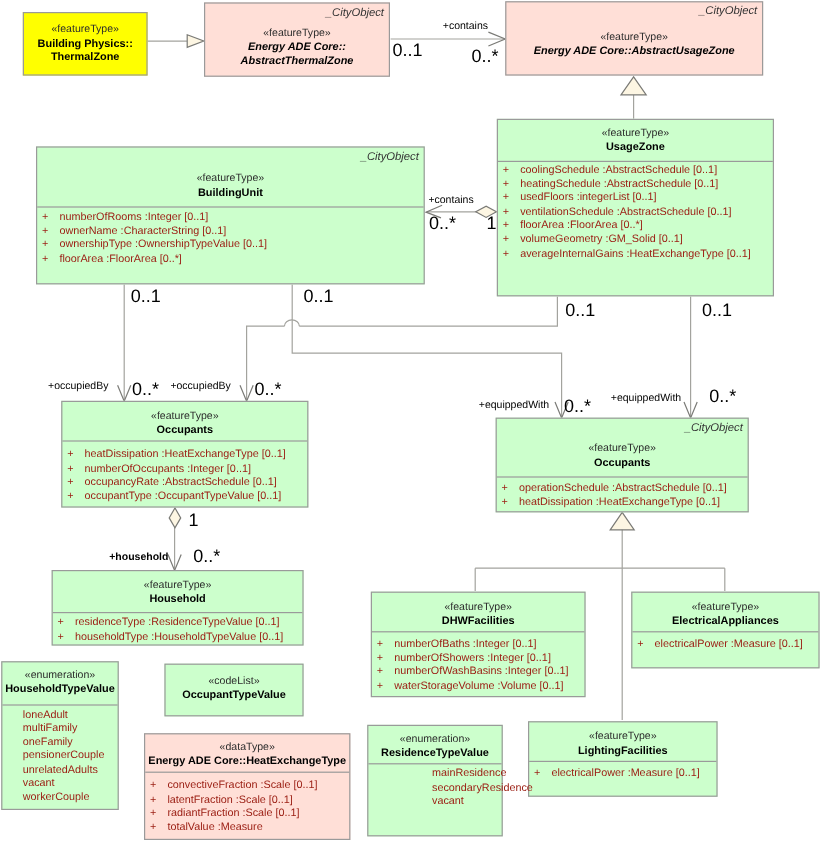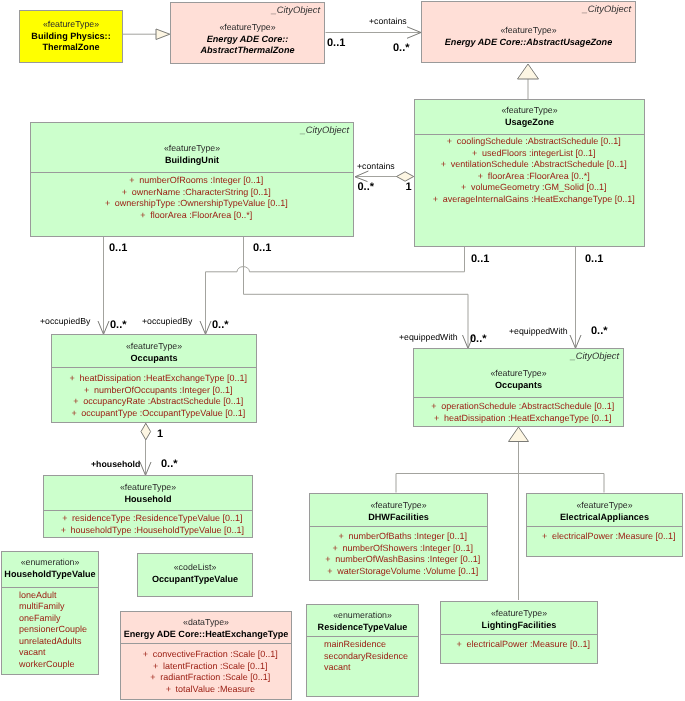--- a/index.html
+++ b/index.html
@@ -8,26 +8,26 @@
        font-family:"Liberation Sans",sans-serif;-webkit-font-smoothing:antialiased;text-rendering:geometricPrecision;}
   #canvas{position:absolute;left:0;top:0;width:685px;height:701px;opacity:0.999;}
   svg.edges{position:absolute;left:0;top:0;width:685px;height:701px;pointer-events:none;}
   .cls{position:absolute;box-sizing:border-box;border:1px solid #9a9a9a;}
   .cls .hdr{position:absolute;left:0;right:0;text-align:center;}
   .stereo{font-size:8.8px;color:#2b2b2b;line-height:11.5px;}
   .cname{font-size:9.1px;font-weight:bold;color:#000;line-height:11.5px;}
   .ital{font-style:italic;}
   .sep{position:absolute;left:0;right:0;height:0;border-top:1px solid #9a9a9a;}
   .attrs{position:absolute;left:0;right:0;}
-  .attr{font-size:9.0px;color:#9c2015;white-space:nowrap;padding-left:4px;line-height:11.6px;text-align:center;}
+  .attr{font-size:9.0px;color:#9c2015;white-space:nowrap;padding-left:4px;line-height:11.6px;}
   .attr .plus{color:#9c2015;display:inline-block;width:14.5px;}
   .lit{font-size:9.0px;color:#9c2015;padding-left:17px;line-height:11.6px;}
   .cityobj{position:absolute;right:4px;top:2px;font-size:9.4px;font-style:italic;color:#333;line-height:10px;}
   .lbl{position:absolute;font-size:8.75px;color:#000;white-space:nowrap;line-height:10px;}
-  .mult{position:absolute;font-size:11px;font-weight:bold;color:#000;white-space:nowrap;line-height:10px;}
+  .mult{position:absolute;font-size:15px;font-weight:normal;color:#000;white-space:nowrap;line-height:10px;}
   .green{background:#ccffcc;}
   .pink{background:#ffdfd7;}
   .yellow{background:#ffff00;}
 </style>
 </head>
 <body>
 
 <div id="canvas">
 
   <svg class="edges" width="685" height="701" viewBox="0 0 685 701">
@@ -96,20 +96,21 @@
   </div>
 
   <div class="cls green" style="left:414px;top:99px;width:231px;height:148px;">
     <div class="hdr" style="top:5px;">
       <div class="stereo">«featureType»</div>
       <div class="cname">UsageZone</div>
     </div>
     <div class="sep" style="top:34px;"></div>
     <div class="attrs" style="top:36px;">
         <div class="attr"><span class="plus">+</span><span>coolingSchedule  :AbstractSchedule [0..1]</span></div>
+        <div class="attr"><span class="plus">+</span><span>heatingSchedule  :AbstractSchedule [0..1]</span></div>
         <div class="attr"><span class="plus">+</span><span>usedFloors  :integerList [0..1]</span></div>
         <div class="attr"><span class="plus">+</span><span>ventilationSchedule  :AbstractSchedule [0..1]</span></div>
         <div class="attr"><span class="plus">+</span><span>floorArea  :FloorArea [0..*]</span></div>
         <div class="attr"><span class="plus">+</span><span>volumeGeometry  :GM_Solid [0..1]</span></div>
         <div class="attr"><span class="plus">+</span><span>averageInternalGains  :HeatExchangeType [0..1]</span></div>
       </div>
   </div>
 
   <div class="cls green" style="left:30px;top:122px;width:324px;height:115px;">
     <div class="cityobj">_CityObject</div>
@@ -238,21 +239,21 @@
         <div class="attr"><span class="plus">+</span><span>totalValue  :Measure</span></div>
       </div>
   </div>
 
   <div class="cls green" style="left:306px;top:604px;width:113px;height:93px;">
     <div class="hdr" style="top:5px;">
       <div class="stereo">«enumeration»</div>
       <div class="cname">ResidenceTypeValue</div>
     </div>
     <div class="sep" style="top:31px;"></div>
-    <div class="attrs" style="top:34px;">
+    <div class="attrs" style="top:34px;margin-left:36px;">
         <div class="lit">mainResidence</div>
         <div class="lit">secondaryResidence</div>
         <div class="lit">vacant</div>
       </div>
   </div>
 
   <div class="lbl" style="left:369px;top:16px;">+contains</div>
   <div class="mult" style="left:327px;top:38px;">0..1</div>
   <div class="mult" style="left:393px;top:43px;">0..*</div>
 

